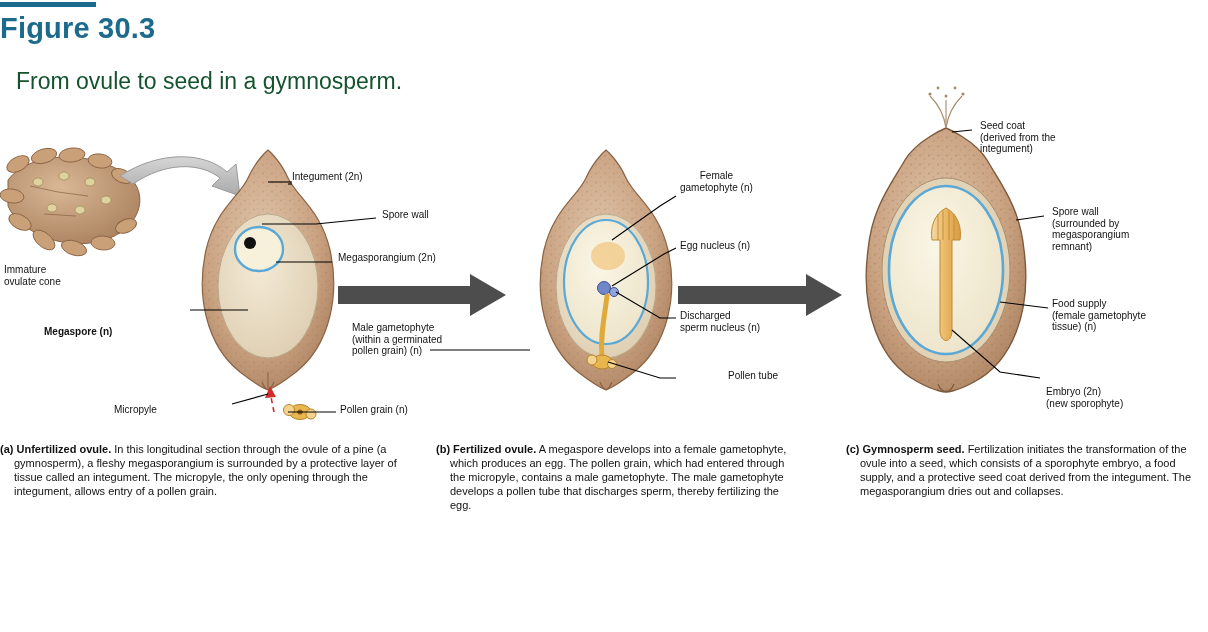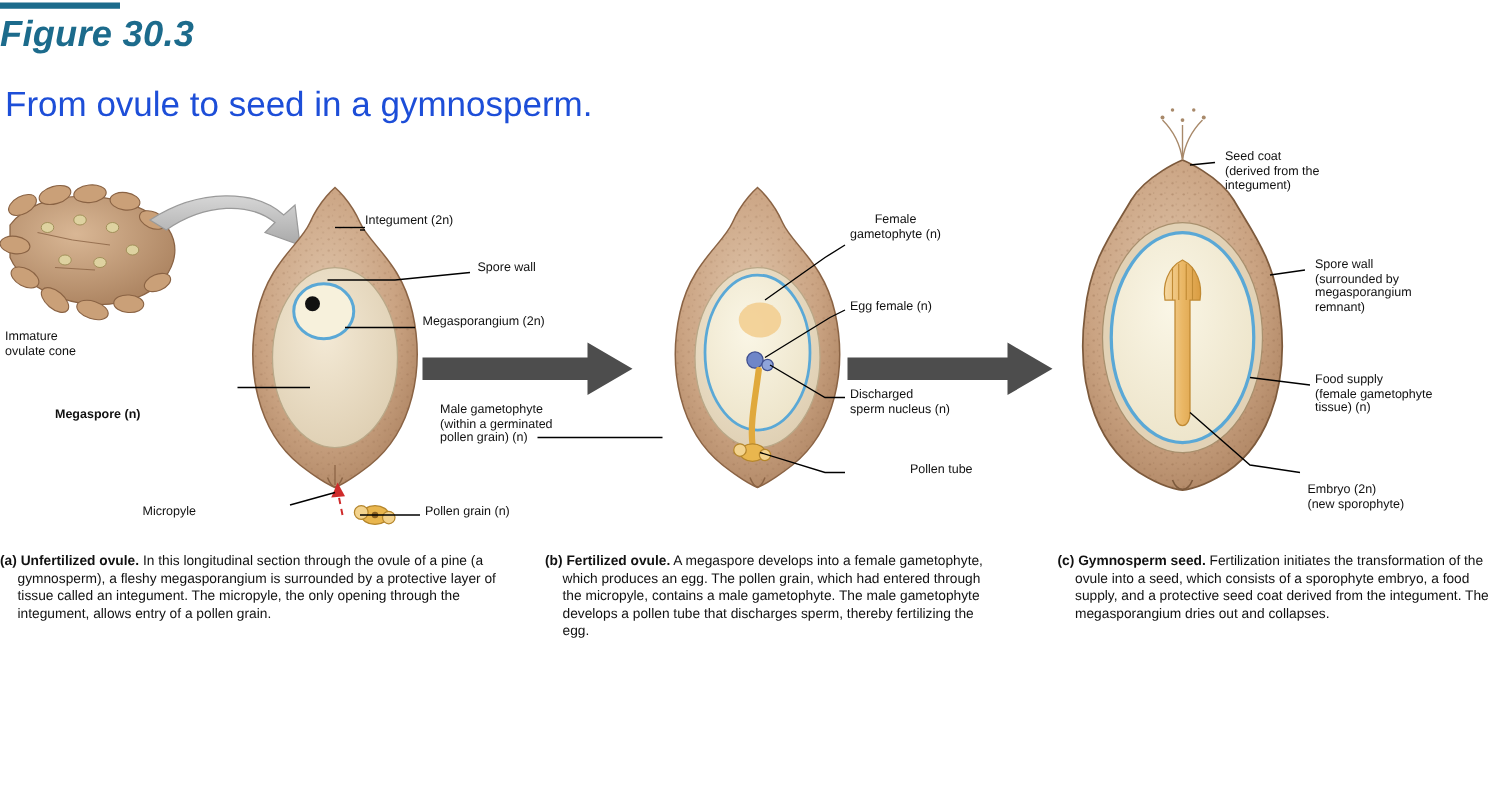--- a/index.html
+++ b/index.html
@@ -13,25 +13,24 @@
   #root { position: relative; width: 1208px; height: 632px; }
 
   .top-rule {
     position: absolute; left: 0; top: 2px;
     width: 96px; height: 5px; background: #1c6b8c;
   }
   .fig-title {
     position: absolute; left: 0; top: 12px;
     font-size: 29px; font-weight: bold; color: #1c6b8c;
     letter-spacing: 0.2px;
-    font-style: italic;
   }
   .fig-subtitle {
-    position: absolute; left: 4px; top: 68px;
-    font-size: 28px; color: #1d4ed8;
+    position: absolute; left: 16px; top: 68px;
+    font-size: 23px; color: #14532d;
   }
 
   
   .lbl {
     position: absolute;
     font-size: 10px;
     color: #111;
     line-height: 1.16;
     white-space: pre;
   }
@@ -260,21 +259,21 @@
   <div class="lbl" style="left:340px; top:404px;"><span>Pollen grain (n)</span></div>
   <div class="lbl" style="left:292px; top:171px;"><span>Integument (2n)</span></div>
   <div class="lbl" style="left:382px; top:209px;"><span>Spore wall</span></div>
   <div class="lbl" style="left:338px; top:252px;"><span>Megasporangium (2n)</span></div>
   <div class="lbl" style="left:352px; top:322px;"><span>Male gametophyte
 (within a germinated
 pollen grain) (n)</span></div>
 
   <div class="lbl" style="left:680px; top:170px;text-align:center;"><span>Female
 gametophyte (n)</span></div>
-  <div class="lbl" style="left:680px; top:240px;"><span>Egg female (n)</span></div>
+  <div class="lbl" style="left:680px; top:240px;"><span>Egg nucleus (n)</span></div>
   <div class="lbl" style="left:680px; top:310px;"><span>Discharged
 sperm nucleus (n)</span></div>
   <div class="lbl" style="left:680px; top:370px;margin-left:48px;"><span>Pollen tube</span></div>
 
   <div class="lbl" style="left:980px; top:120px;"><span>Seed coat
 (derived from the
 integument)</span></div>
   <div class="lbl" style="left:1052px; top:206px;"><span>Spore wall
 (surrounded by
 megasporangium

